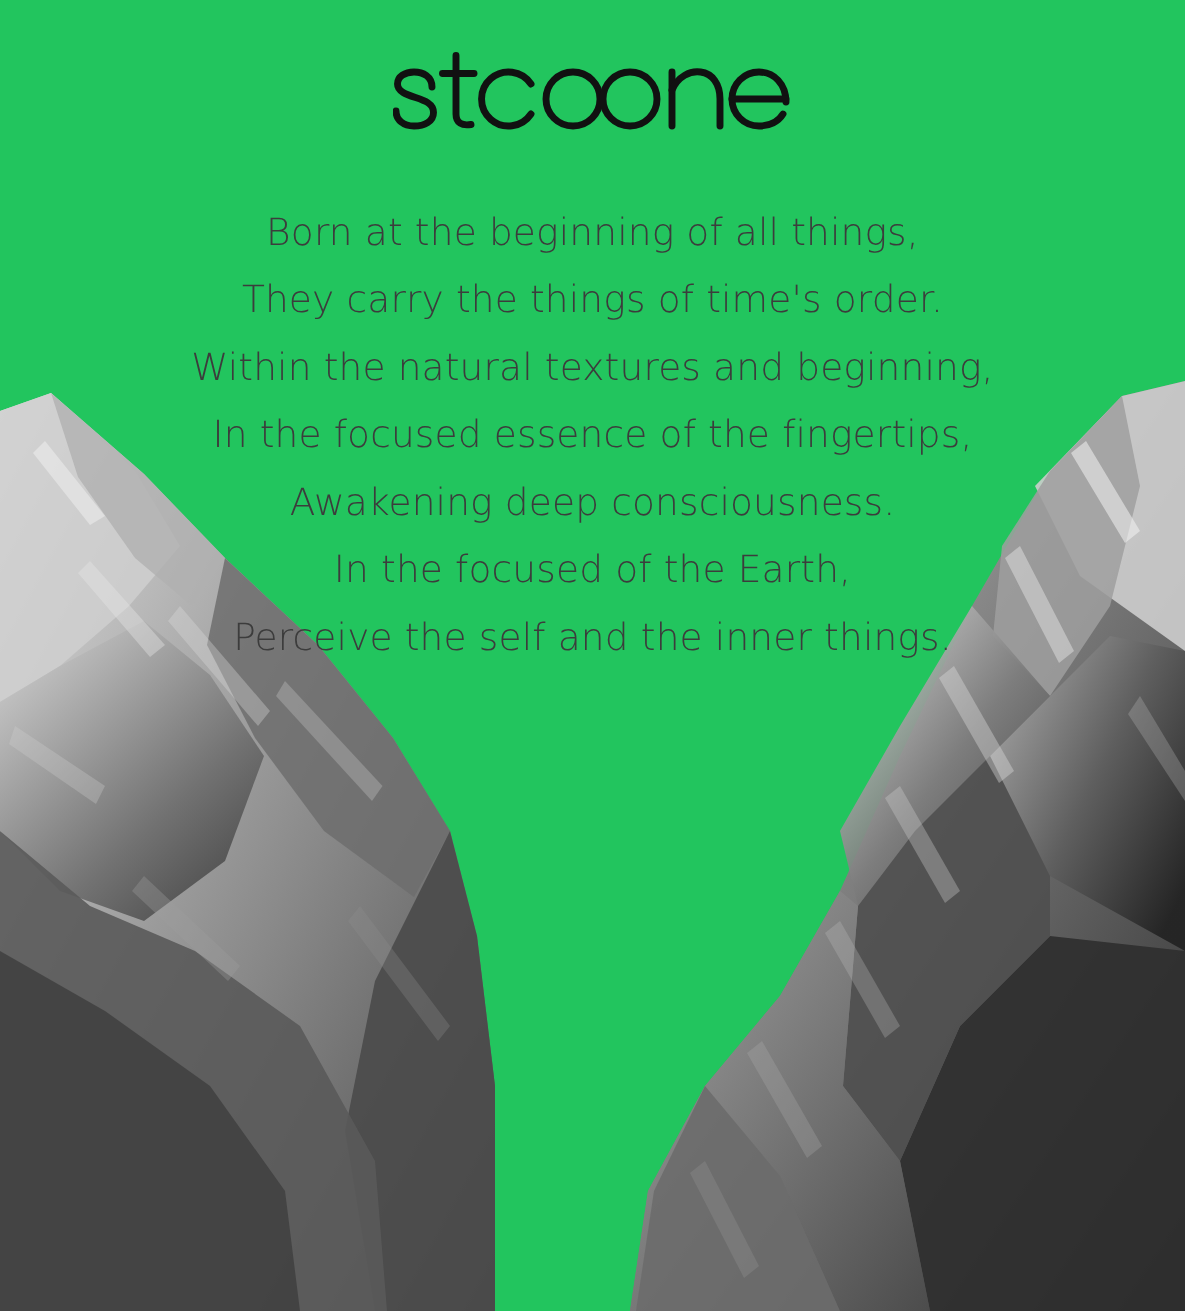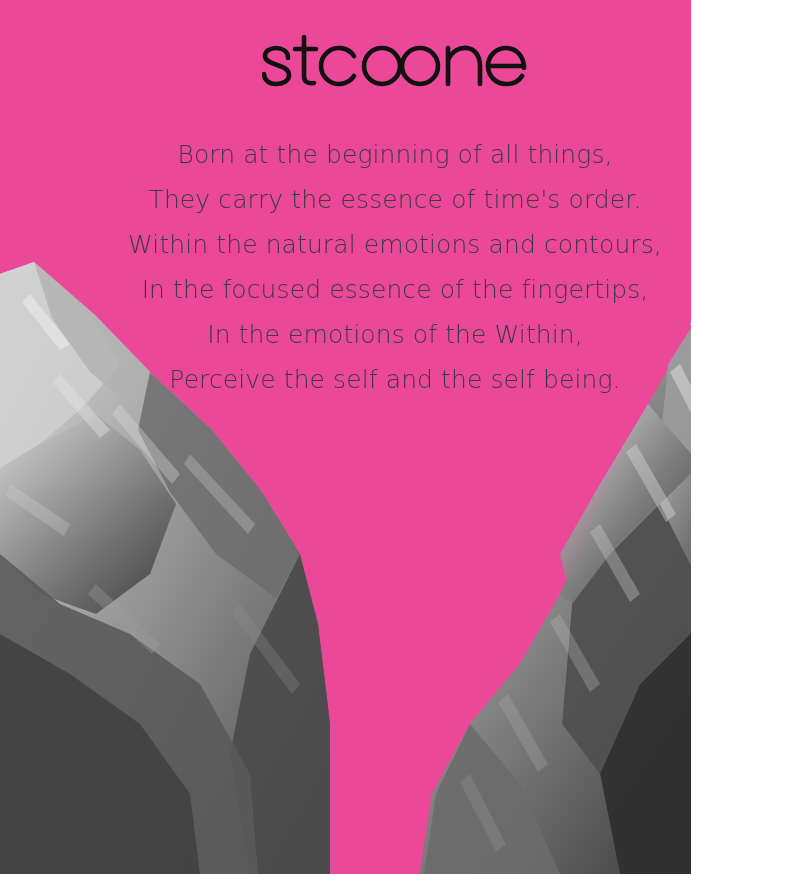--- a/index.html
+++ b/index.html
@@ -9,23 +9,23 @@
   body {
     width: 790px;
     height: 874px;
     background: #ffffff;
     font-family: "Liberation Sans", sans-serif;
     overflow: hidden;
   }
 
   .page {
     position: relative;
-    width: 691px;
+    width: 790px;
     height: 874px;
-    background: #ec4899;
+    background: #22c55e;
     overflow: hidden;
   }
 
   
   .brand {
     position: absolute;
     top: 34px;
     left: 0;
     width: 790px;
     text-align: center;
@@ -181,20 +181,21 @@
 
           <path d="M262,34 C262,22 254,14 244,14 C234,14 226,22 226,32 C226,42 234,50 244,50 C251,50 257,47 260,42"></path>
           <path d="M226,32 L262,32"></path>
         </g>
       </svg>
     </span>
   </div>
 
   <div class="poem">
     <div class="poem-line">Born at the beginning of all things,</div>
-    <div class="poem-line">They carry the essence of time's order.</div>
-    <div class="poem-line">Within the natural emotions and contours,</div>
+    <div class="poem-line">They carry the things of time's order.</div>
+    <div class="poem-line">Within the natural textures and beginning,</div>
     <div class="poem-line">In the focused essence of the fingertips,</div>
-    <div class="poem-line">In the emotions of the Within,</div>
-    <div class="poem-line">Perceive the self and the self being.</div>
+    <div class="poem-line">Awakening deep consciousness.</div>
+    <div class="poem-line">In the focused of the Earth,</div>
+    <div class="poem-line">Perceive the self and the inner things.</div>
   </div>
 
 </div>
 
 </body></html>

